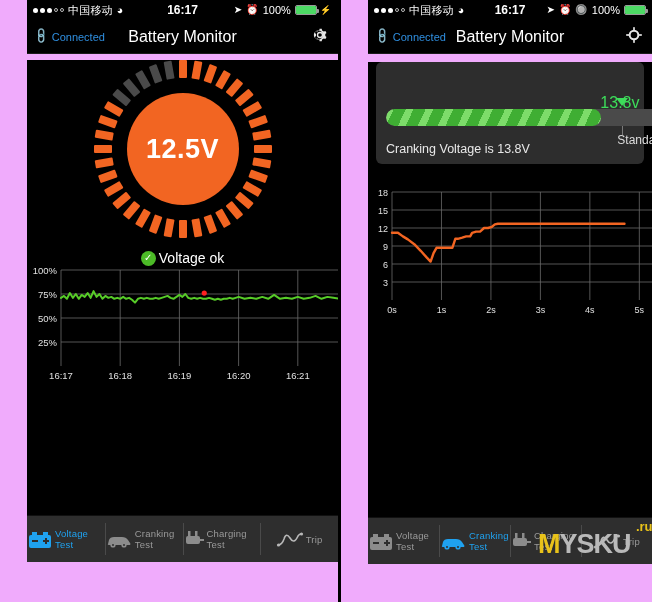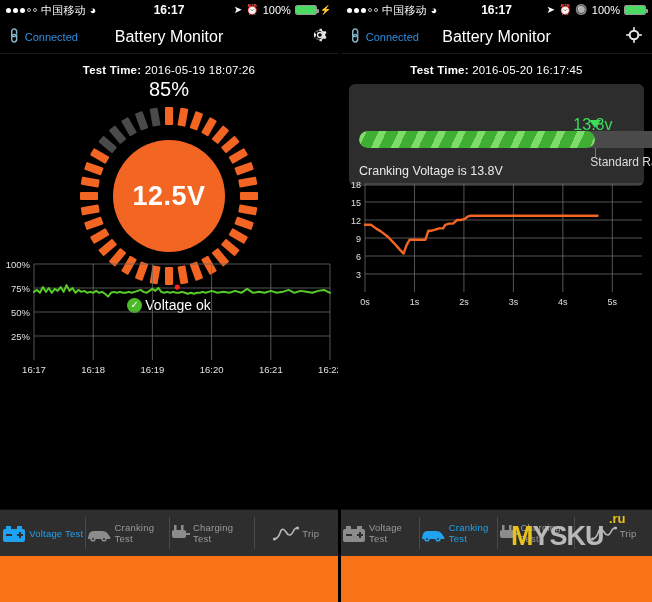--- a/index.html
+++ b/index.html
@@ -3,21 +3,21 @@
 <meta charset="utf-8">
 <style>
   * { box-sizing: border-box; margin: 0; padding: 0; }
   html, body {
     width: 652px; height: 602px;
     background: #000;
     font-family: "Liberation Sans", sans-serif;
     overflow: hidden;
   }
   .screens { display: flex; width: 652px; height: 602px; }
-  .phone { position: relative; height: 602px; background: #f97316; overflow: hidden; }
+  .phone { position: relative; height: 602px; background: #f0abfc; overflow: hidden; padding-left: 27px; }
   .phone.left { width: 338px; }
   .divider { width: 3px; height: 602px; background: #000; }
   .phone.right { width: 311px; }
 
   
   .statusbar {
     height: 20px; display: flex; align-items: center;
     padding: 0 6px; color: #fff; font-size: 11px; background: #000;
     position: relative;
   }
@@ -204,25 +204,20 @@
       <div class="gear">
         <svg width="20" height="20" viewBox="0 0 24 24">
           <path fill="#e6e6e6" d="M12 8.2a3.8 3.8 0 1 0 0 7.6 3.8 3.8 0 0 0 0-7.6zm0 6a2.2 2.2 0 1 1 0-4.4 2.2 2.2 0 0 1 0 4.4z"></path>
           <path fill="#e6e6e6" d="M20.3 13.2l.1-1.2-.1-1.2 1.5-1.3-1.3-2.3-1.9.6a7.6 7.6 0 0 0-2.1-1.2L16.1 4.5h-2.6l-.4 2.1a7.6 7.6 0 0 0-2.1 1.2l-1.9-.6-1.3 2.3L9.3 10.8l-.1 1.2.1 1.2-1.5 1.3 1.3 2.3 1.9-.6a7.6 7.6 0 0 0 2.1 1.2l.4 2.1h2.6l.4-2.1a7.6 7.6 0 0 0 2.1-1.2l1.9.6 1.3-2.3-1.5-1.3zM12 17.4a5.4 5.4 0 1 1 0-10.8 5.4 5.4 0 0 1 0 10.8z" transform="translate(-2,0)"></path>
         </svg>
       </div>
     </div>
 
     <div class="content">
 
-      <div class="test-time">
-        <span class="lbl">Test Time:</span>
-        <span>2016-05-19 18:07:26</span>
-      </div>
-      <div class="pct-big">85%</div>
 
       <div class="gauge-wrap">
         <div class="gauge" id="gauge">
             <div class="seg" style="transform: rotate(350deg); background: rgb(74, 74, 74);"></div>
             <div class="seg" style="transform: rotate(340deg); background: rgb(74, 74, 74);"></div>
             <div class="seg" style="transform: rotate(330deg); background: rgb(74, 74, 74);"></div>
             <div class="seg" style="transform: rotate(320deg); background: rgb(74, 74, 74);"></div>
             <div class="seg" style="transform: rotate(310deg); background: rgb(74, 74, 74);"></div>
             <div class="seg" style="transform: rotate(300deg); background: rgb(242, 101, 34);"></div>
             <div class="seg" style="transform: rotate(290deg); background: rgb(242, 101, 34);"></div>
@@ -386,24 +381,20 @@
               <rect x="11" y="18" width="2" height="3.4"></rect>
             <rect x="2.6" y="11" width="3.4" height="2"></rect>
               <rect x="18" y="11" width="3.4" height="2"></rect>
           </g>
         </svg>
       </div>
     </div>
 
     <div class="content">
 
-      <div class="test-time">
-        <span class="lbl">Test Time:</span>
-        <span>2016-05-20 16:17:45</span>
-      </div>
 
       <div class="card">
         <div class="gauge-row">
           <div class="val-read" id="valRead" style="left: 214.34px;">13.8v</div>
           <div class="marker" id="marker" style="left: 230.34px;"></div>
           <div class="bar-track">
             <div class="bar-fill" id="barFill" style="width: 78%;"></div>
           </div>
           <div class="bar-tick" id="barTick" style="left: 236.34px;"></div>
           <div class="range-lbl" id="rangeLbl" style="left: 231.34px;">Standard Range</div>

